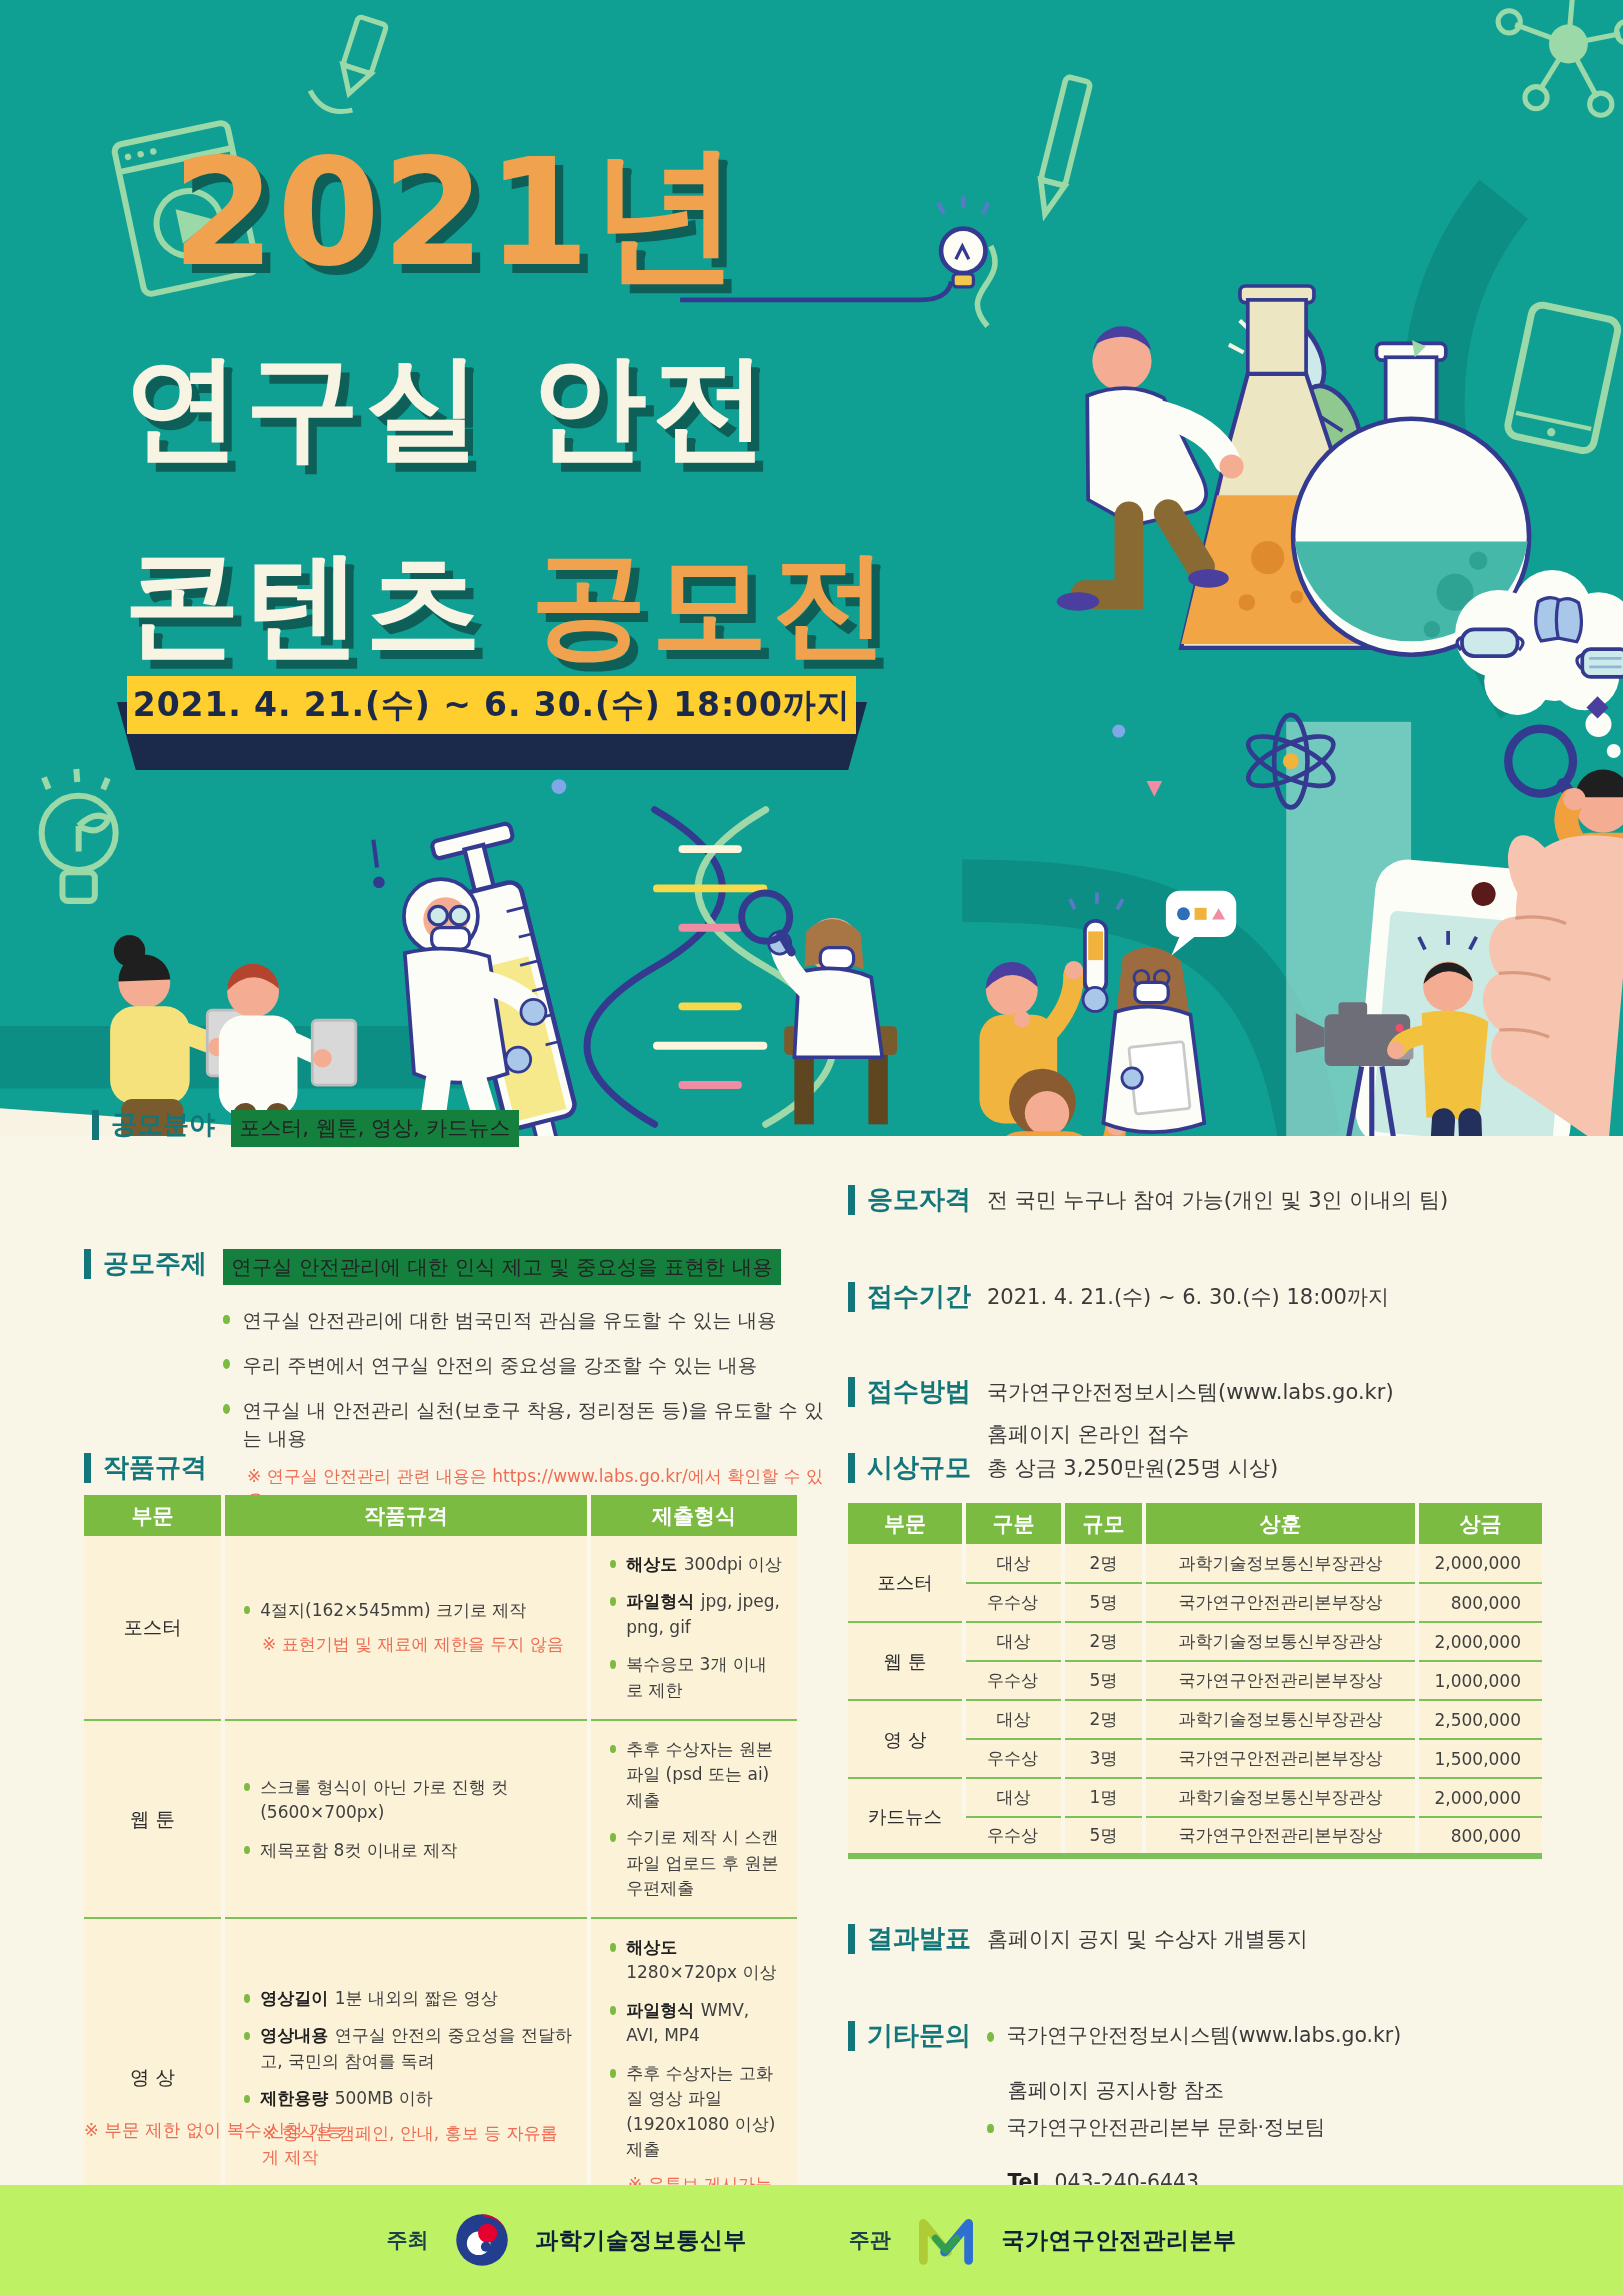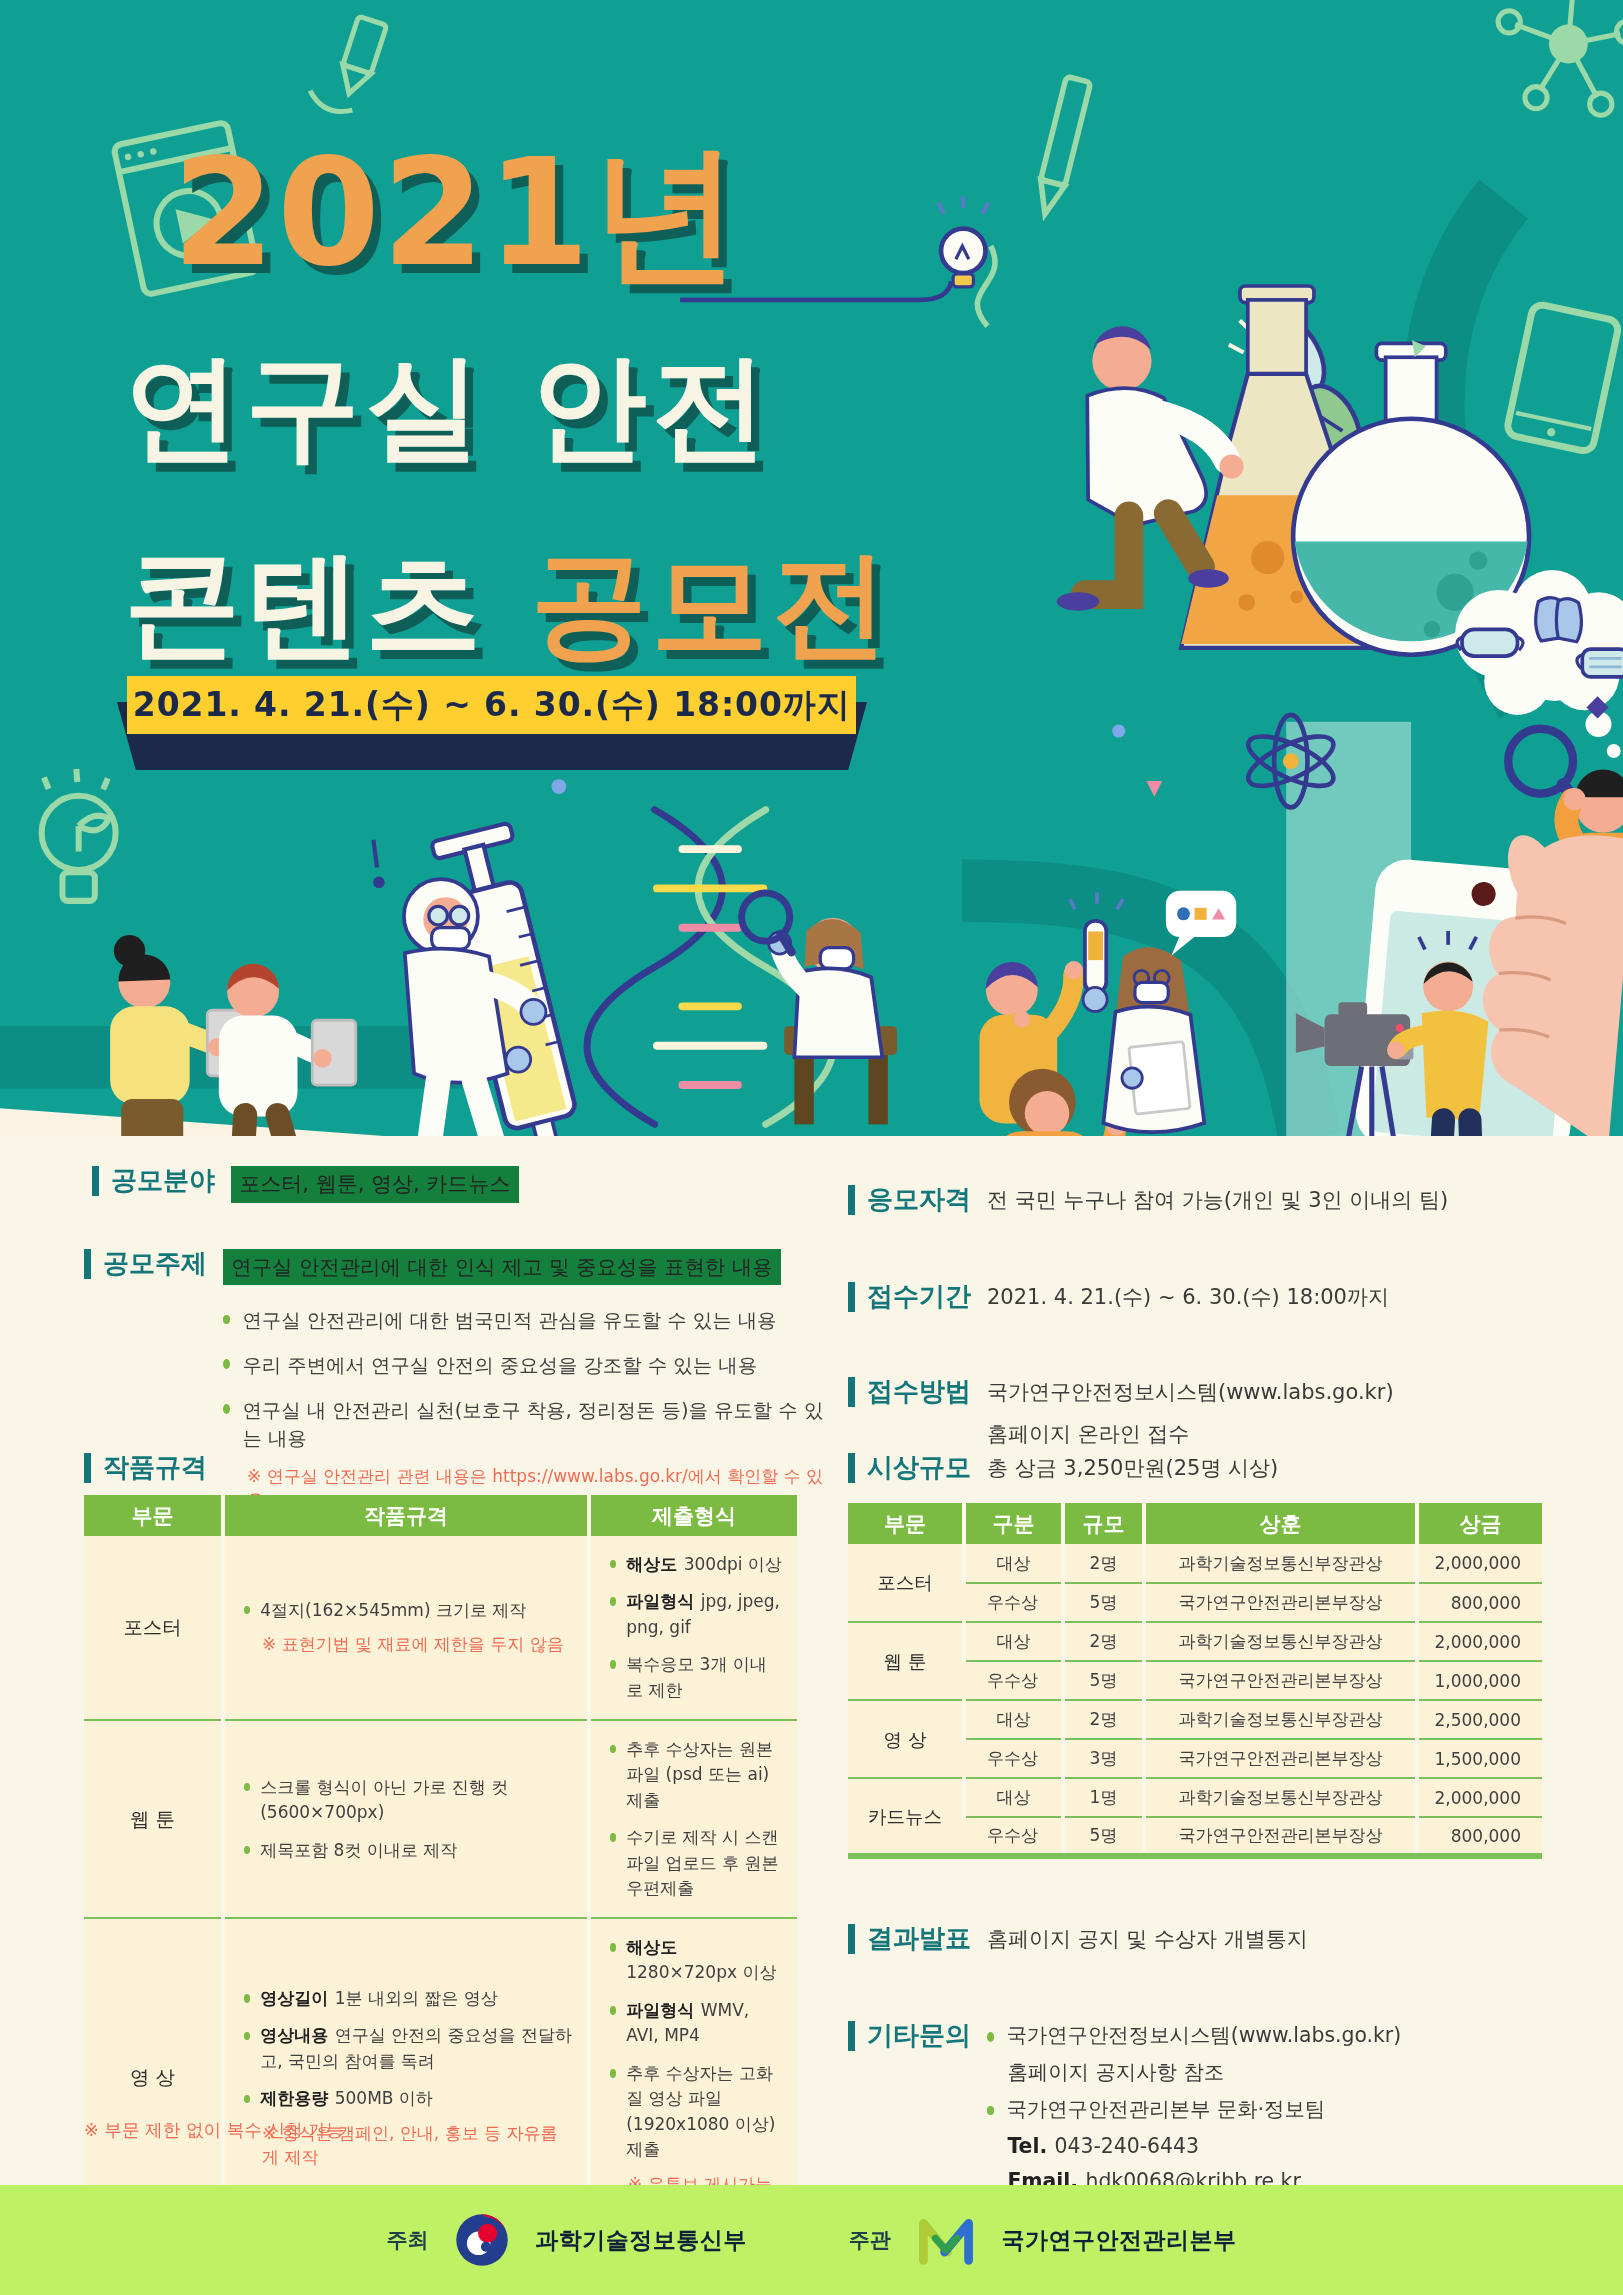--- a/index.html
+++ b/index.html
@@ -80,21 +80,21 @@
   .cellb .blt::before { top:8.3px; width:6px; height:8.3px; }
   .spec-table .rnote { font-size:17px; margin-top:10.2px; padding-left:18.5px; }
   .r0 td { height:124px; } .r1 td { height:126px; } .r2 td { height:199px; } .r3 td { height:121px; }
   .atable { width:694px; border-bottom:6.5px solid #7CC05A; }
   .atable td { text-align:center; height:39px; font-size:17px; }
   .atable td.cat { font-size:18.5px; color:#2d2d2d; }
   .atable td.money { text-align:right; padding-right:21px; }
   .bottom-note { position:absolute; left:84px; top:2118px; font-size:17.6px; color:#EF6B52; font-weight:500; }
   .contact-list { display:flex; flex-direction:column; gap:8.3px; font-size:20.4px; color:#3A3A3A; line-height:1.35; }
   .contact-list .blt::before { top:11px; }
-  .sub-line { padding-left:20.4px; }
+  .sub-line { padding-left:20.4px;margin-top:18px; }
   .sub-line b { margin-right:7.4px; color:#222; }
   
   .footer {
     position:absolute; left:0; top:2185px; width:1623px; height:110px;
     background:#bef264; display:flex; align-items:center; justify-content:center; gap:25.4px;
   }
   .f-label { font-size:21px; font-weight:bold; color:#1E4049; }
   .f-name { font-size:23px; font-weight:bold; color:#0E2139; letter-spacing:0.5px; }
   .f-gap { width:51px; }
   .logo-box { display:flex; align-items:center; }
@@ -447,21 +447,21 @@
 
     <div class="hero-year">2021년</div>
     <div class="hero-t1">연구실 안전</div>
     <div class="hero-t2"><span>콘텐츠 </span><span class="orange">공모전</span></div>
     <div class="ribbon">
       <div class="back"></div>
       <div class="front">2021. 4. 21.(수) ~ 6. 30.(수) 18:00까지</div>
     </div>
   </div>
 
-  <div class="sec" style="left:84px; top:1166px; width:722px;padding-left:8px;">
+  <div class="sec" style="left:84px; top:1110px; width:722px;padding-left:8px;">
     <div class="lbl">공모분야</div>
     <div class="content"><span class="val hl">포스터, 웹툰, 영상, 카드뉴스</span></div>
   </div>
 
   <div class="sec" style="left:84px; top:1249px; width:740px;">
     <div class="lbl">공모주제</div>
     <div class="content">
       <span class="val hl" style="font-size:20.4px;">연구실 안전관리에 대한 인식 제고 및 중요성을 표현한 내용</span>
       <div class="blist">
         <div class="blt"><span>연구실 안전관리에 대한 범국민적 관심을 유도할 수 있는 내용</span></div>

